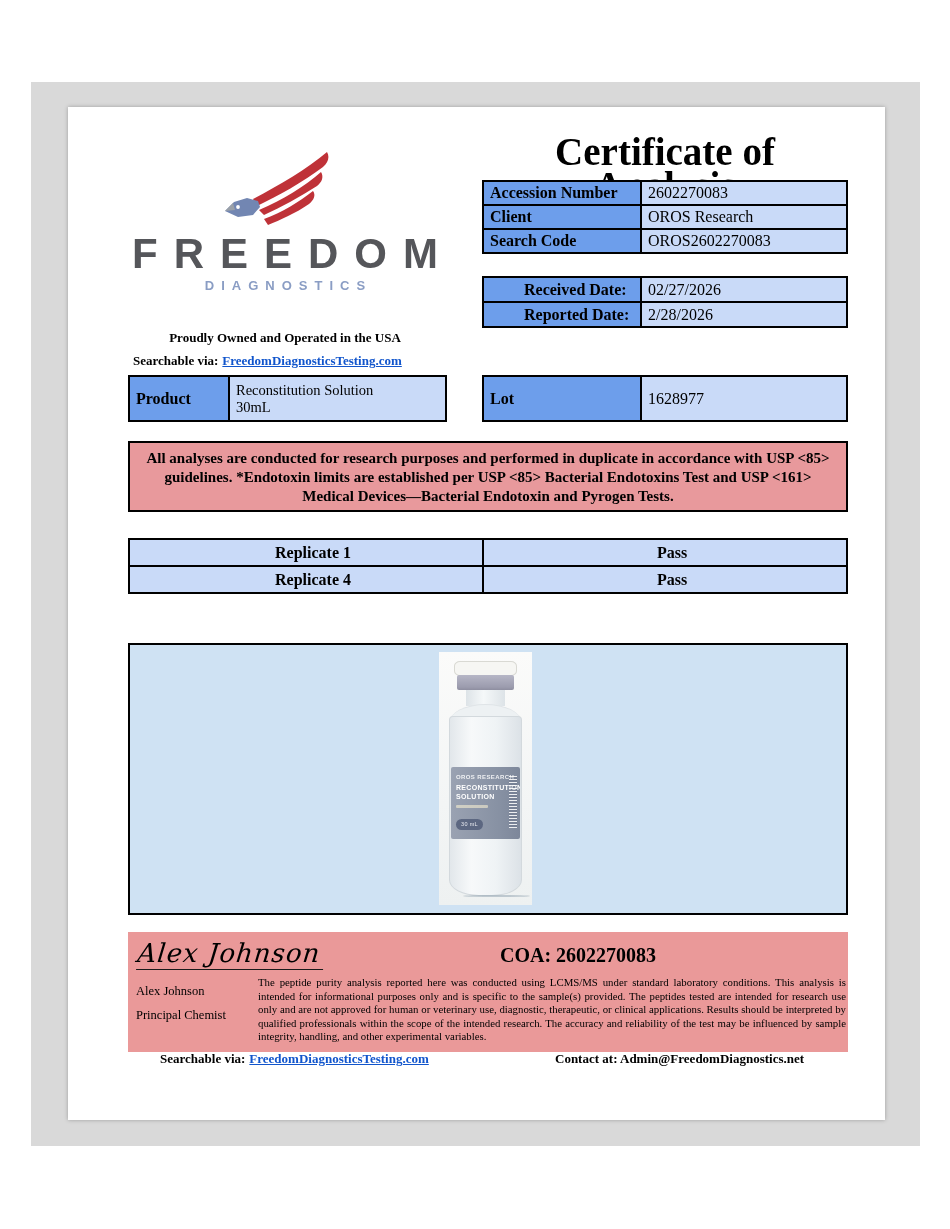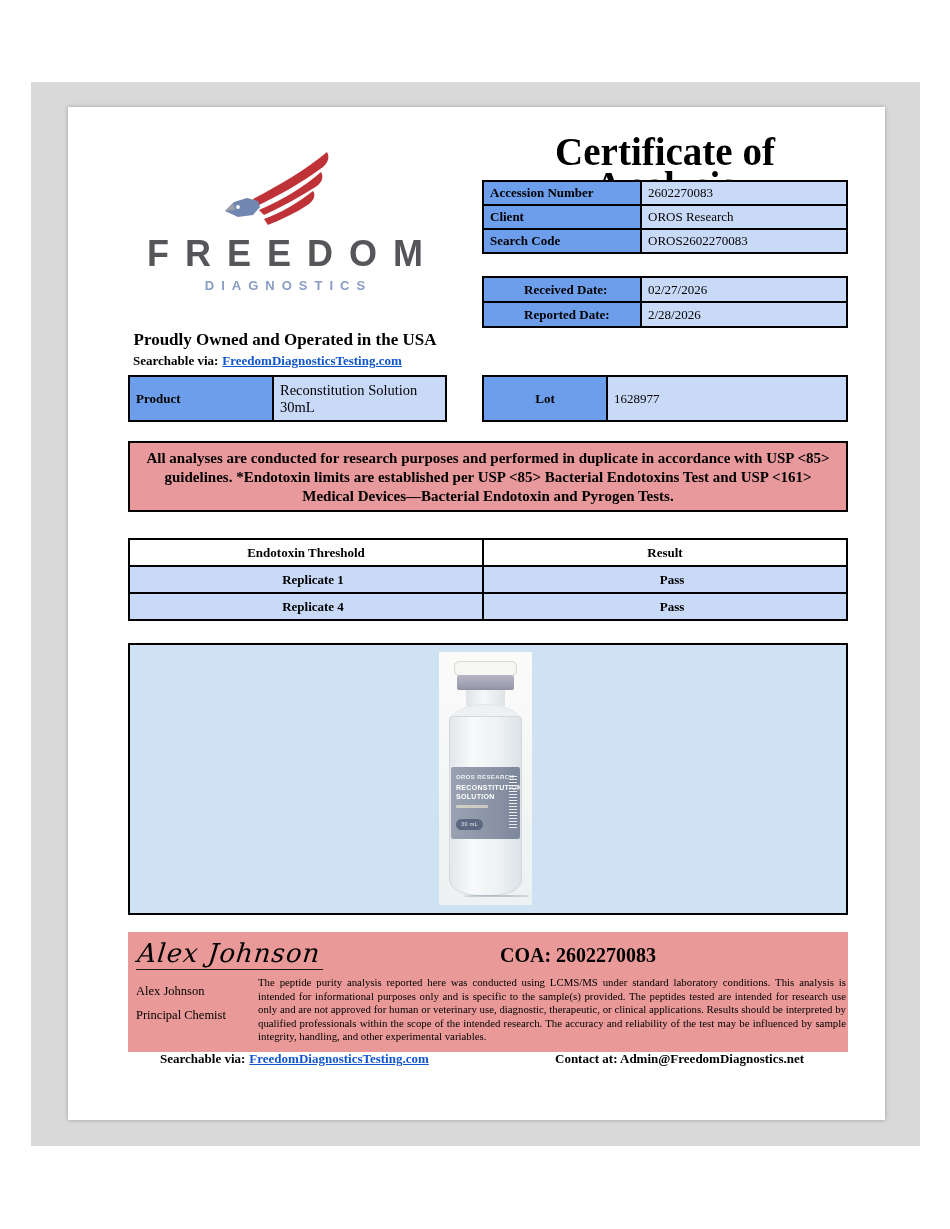--- a/index.html
+++ b/index.html
@@ -6,53 +6,53 @@
   html,body { width:950px; height:1229px; background:#ffffff; overflow:hidden;
     font-family:"Liberation Serif", serif; color:#000; }
   .mat { position:absolute; left:31px; top:82px; width:889px; height:1064px; background:#d9d9d9; }
   .page { position:absolute; left:37px; top:25px; width:817px; height:1013px; background:#ffffff;
     box-shadow:0 0 4px rgba(0,0,0,.28); }
 
   
   .logo-wrap { position:absolute; left:37px; top:30px; width:360px; }
   .eagle { position:absolute; left:118px; top:12px; width:110px; height:78px; }
   .brand { position:absolute; left:0; top:99px; width:360px; text-align:center;
-    font-family:"Liberation Sans", sans-serif; font-weight:700; font-size:36px; line-height:36px;
+    font-family:"Liberation Sans", sans-serif; font-weight:700; font-size:42px; line-height:36px;
     letter-spacing:16px; padding-left:16px; color:#55565a; }
   .subbrand { position:absolute; left:0; top:141px; width:360px; text-align:center;
     font-family:"Liberation Sans", sans-serif; font-weight:700; font-size:13px;
     letter-spacing:7px; padding-left:7px; color:#8a9dc4; }
   .tagline { position:absolute; left:37px; top:223px; width:360px; text-align:center;
-    font-weight:700; font-size:17px; }
+    font-weight:700; font-size:13px; }
   .searchable-top { position:absolute; left:65px; top:246px; font-weight:700; font-size:13px; white-space:nowrap; }
   a.link { color:#1155cc; text-decoration:underline; margin-left:4px; cursor:pointer; }
 
   
   .title { position:absolute; left:414px; top:28px; width:366px; text-align:center;
     font-size:39px; font-weight:700; line-height:34px; }
 
   
   table { border-collapse:collapse; }
   table.kv { position:absolute; table-layout:fixed; }
-  table.kv td { border:2px solid #000; font-size:13px; padding:1px 6px; vertical-align:middle; }
+  table.kv td { border:2px solid #000; font-size:16px; padding:1px 6px; vertical-align:middle; }
   td.k { background:#6d9eeb; font-weight:700; }
   td.v { background:#c9daf8; }
   .t-info { left:414px; top:73px; width:366px; }
   .t-info td { height:24px; }
   .t-info td.k { width:158px; }
   .t-dates { left:414px; top:169px; width:366px; }
   .t-dates td { height:25px; }
   .t-dates td.k { width:158px;padding-left:40px; }
   .t-product { left:60px; top:268px; width:319px; }
   .t-product td { height:45px; }
-  .t-product td.k { width:144px; }
+  .t-product td.k { width:100px; }
   .t-product td.v { font-size:14.5px; line-height:17px; }
   .t-lot { left:414px; top:268px; width:366px; }
   .t-lot td { height:45px; }
-  .t-lot td.k { width:124px;text-align:center; }
+  .t-lot td.k { width:158px; }
 
   
   .alert { position:absolute; left:60px; top:334px; width:720px; height:71px; background:#e8999c;
     border:2px solid #000; text-align:center; font-weight:700; font-size:15px; line-height:19px;
     padding:6px 12px; }
 
   
   .t-results { left:60px; top:431px; width:720px; }
   .t-results td { border:2px solid #000; height:27px; text-align:center; vertical-align:middle;
     font-weight:700; font-size:14.5px; }
@@ -178,24 +178,20 @@
         <td class="k">Lot</td>
         <td class="v">1628977</td>
       </tr>
     </tbody>
       </table>
 
     <div class="alert">All analyses are conducted for research purposes and performed in duplicate in accordance with USP &lt;85&gt; guidelines. *Endotoxin limits are established per USP &lt;85&gt; Bacterial Endotoxins Test and USP &lt;161&gt; Medical Devices—Bacterial Endotoxin and Pyrogen Tests.</div>
 
     <table class="kv t-results">
       <tbody>
-          <tr class="hdr">
-        <td class="c1">Endotoxin Threshold</td>
-        <td>Result</td>
-      </tr>
       <tr class="data">
         <td class="c1">Replicate 1</td>
         <td>Pass</td>
       </tr>
       <tr class="data">
         <td class="c1">Replicate 4</td>
         <td>Pass</td>
       </tr>
     </tbody>
       </table>

